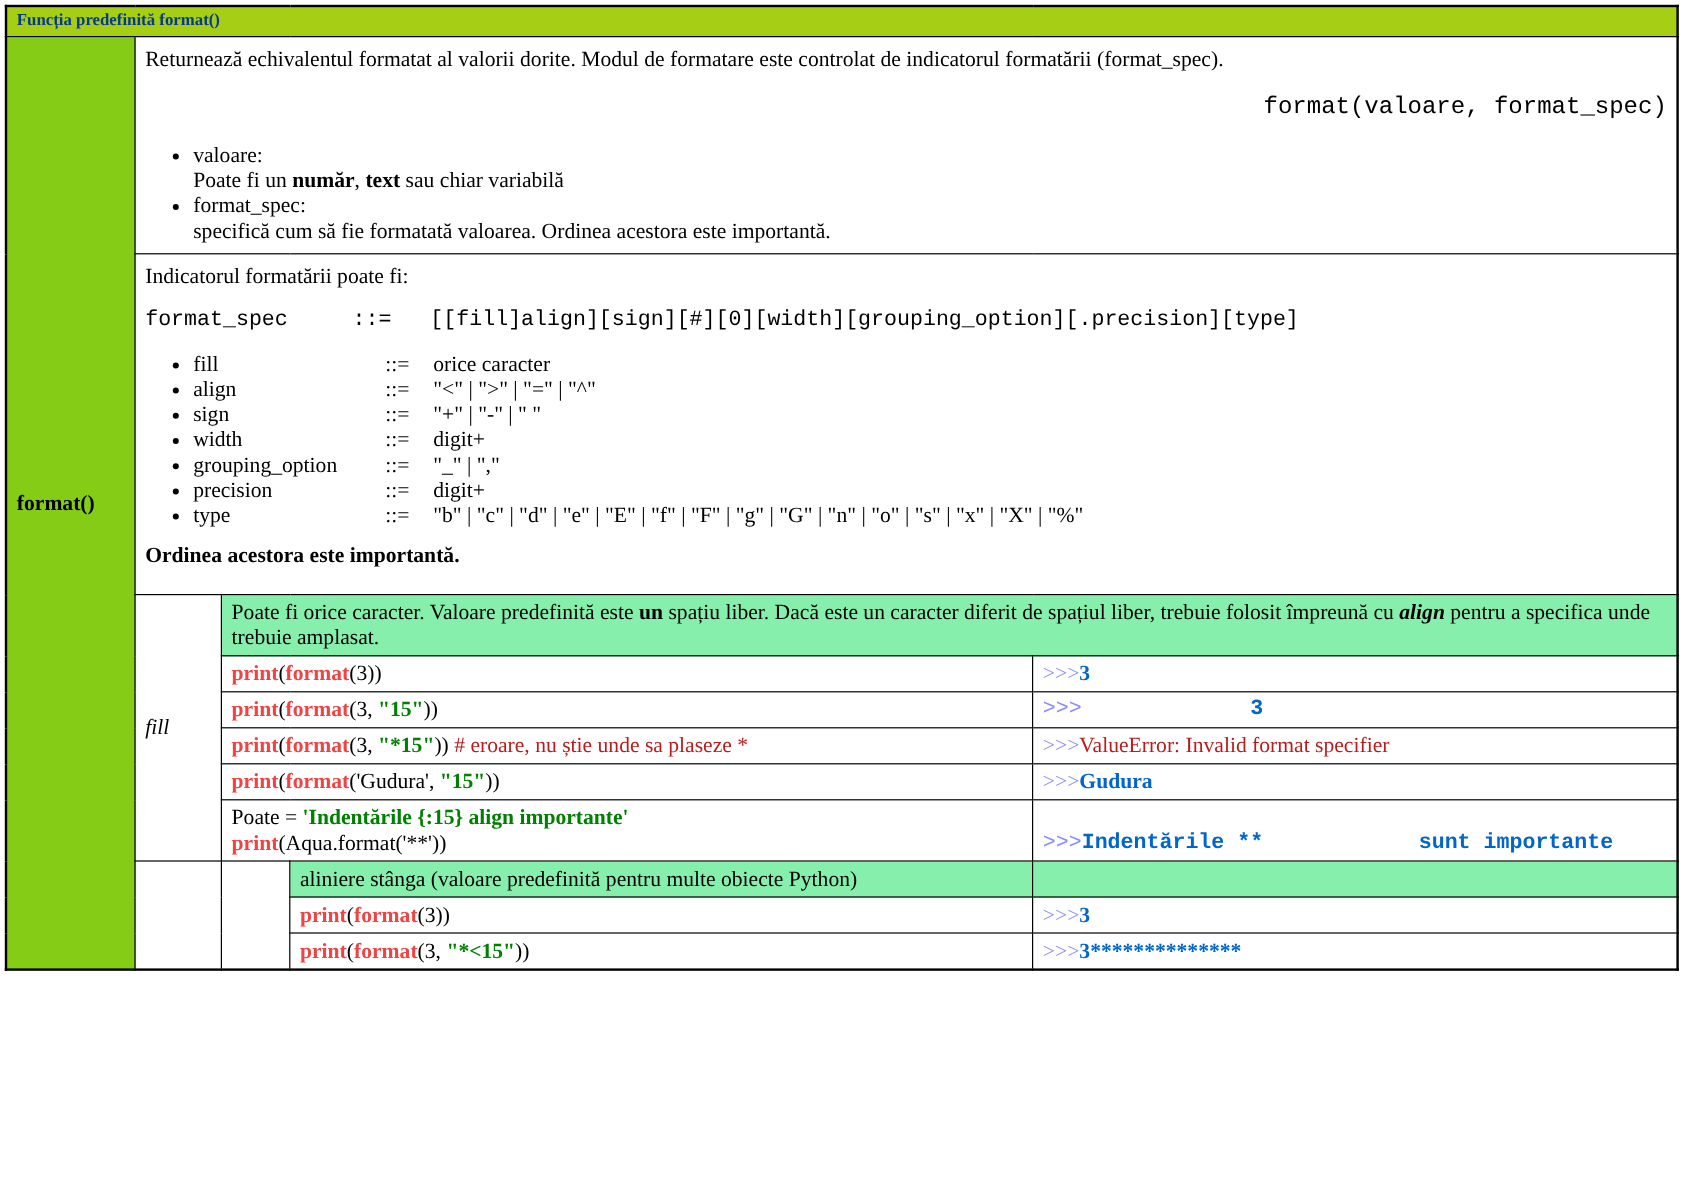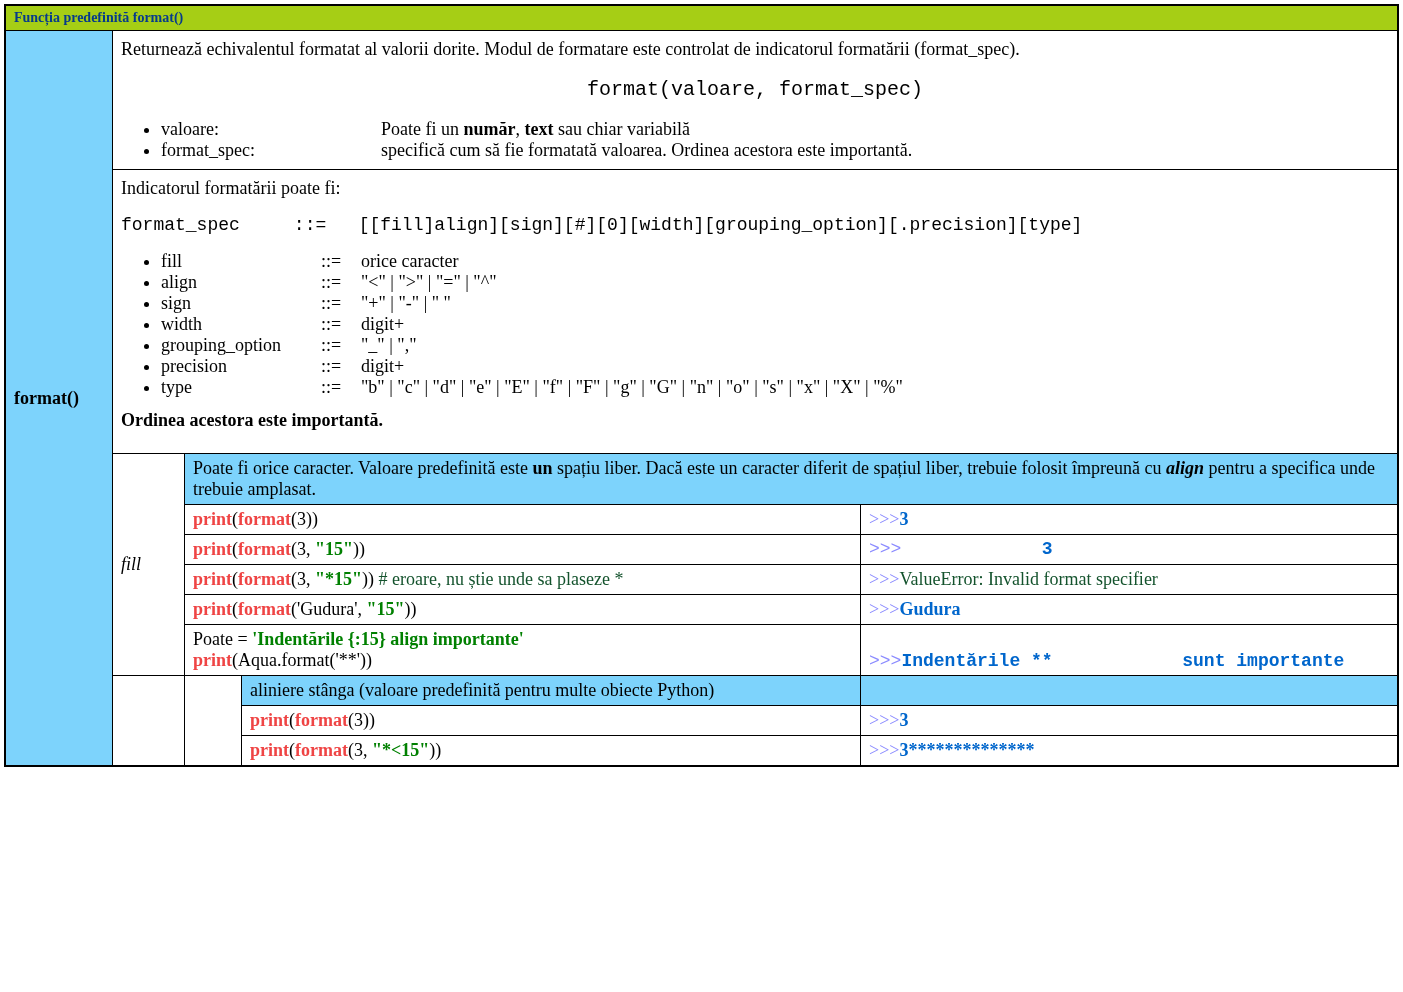--- a/index.html
+++ b/index.html
@@ -24,60 +24,60 @@
   }
   .title-cell {
     background: #a6ce15;
     color: #063a8c;
     text-align: center;
     font-weight: bold;
     font-size: 14px;
     padding: 8px;
   }
   .side-cell {
-    background: #7dd3fc;
+    background: #84cc16;
     font-weight: bold;
     text-align: center;
     vertical-align: middle !important;
     width: 90px;
     font-size: 18px;
   }
   .mono {
     font-family: Liberation Mono, monospace;
     font-size: 18px;
     white-space: pre;
   }
   .sig {
-    text-align: center;
+    text-align: right;
     font-family: "Liberation Mono", "Courier New", monospace;
     font-size: 20px;
     margin: 18px 0;
   }
   ul.dashlist {
     list-style-type: disc;
     margin: 4px 0 4px 40px;
     padding: 0;
   }
   ul.dashlist li { margin: 0; }
-  .kvrow { display: flex; }
+  .kvrow { display: flex; flex-direction: column; }
   .kv-k { min-width: 220px; }
   .gramrow { display: flex; }
   .gram-k { min-width: 160px; }
   .gram-op { min-width: 40px; }
-  .yellow-cell { background: #7dd3fc; }
+  .yellow-cell { background: #86efac; }
   .italic-cell {
     font-style: italic;
     vertical-align: middle !important;
     text-align: center;
     width: 55px;
   }
   .purple { color: #ef4444; font-weight: bold; margin-top: 28px; }
   .green { color: #008000; font-weight: bold; }
   .blue { color: #0066cc; font-weight: bold; }
-  .red { color: #14532d; }
+  .red { color: #b91c1c; }
   .prompt { color: #8a8aff; }
   b { font-weight: bold; }
   .ord { font-weight: bold; margin-top: 12px; }
   .descpara { margin: 4px 0 0 0; }
   .outcol { width: 520px; }
 </style>
 </head>
 <body>
 
 <table class="outer">

